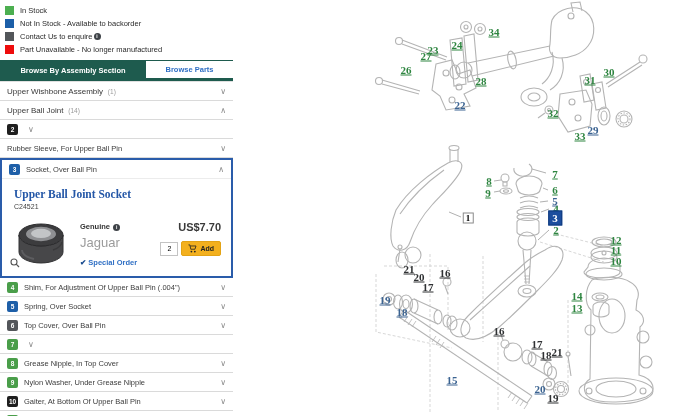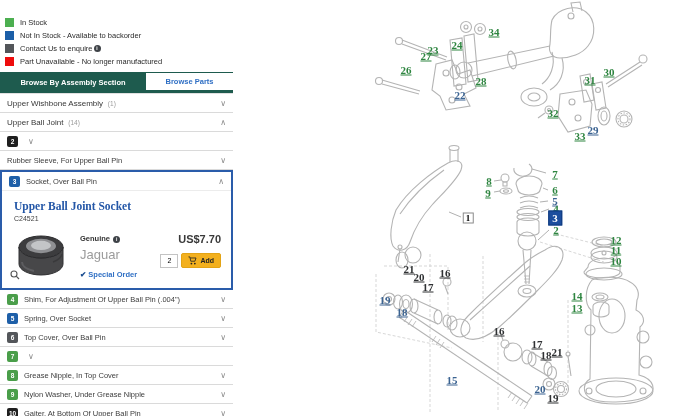--- a/index.html
+++ b/index.html
@@ -1,21 +1,21 @@
 <!DOCTYPE html>
 <html><head>
 <meta charset="utf-8">
 <style>
   html,body{margin:0;padding:0;}
   body{width:690px;height:416px;position:relative;background:#fff;overflow:hidden;
        font-family:"Liberation Sans",sans-serif;-webkit-font-smoothing:antialiased;}
 
   
   .left-panel{position:absolute;left:0;top:0;width:233px;height:416px;background:#fff;}
-  .legend{padding:16px 0 0 5px;}
+  .legend{padding:4px 0 0 5px;}
   .legend-row{display:flex;align-items:center;height:13px;}
   .swatch{width:9px;height:9px;margin-right:6px;flex:none;}
   .legend-label{font-size:7.5px;color:#2b2b2b;white-space:nowrap;}
   .info-circle{width:7px;height:7px;border-radius:50%;background:#3e4247;color:#fff;font-size:5px;
        line-height:7px;text-align:center;display:inline-block;margin-left:1px;font-weight:bold;}
 
   .tabbar{margin-top:4px;height:21px;background:#1e5b4e;display:flex;}
   .tab{display:flex;align-items:center;justify-content:center;font-size:7.5px;font-weight:bold;cursor:pointer;}
   .tab.active{width:146px;color:#fff;background:#1e5b4e;}
   .tab.inactive{flex:1;background:#fff;color:#2f6fc4;margin:1px 0 3px 0;}
@@ -367,21 +367,21 @@
         <circle cx="643" cy="391" r="3"></circle>
     </g>
   </svg>
   <div id="diagram-labels">
       <span class="dlabel" style="color: rgb(46, 133, 64); left: 73px; top: 34px; margin-top: 16px;">23</span>
       <span class="dlabel" style="color: rgb(46, 133, 64); left: 134px; top: 32px;">34</span>
       <span class="dlabel" style="color: rgb(46, 133, 64); left: 97px; top: 45px;">24</span>
       <span class="dlabel" style="color: rgb(46, 133, 64); left: 66px; top: 56px;">27</span>
       <span class="dlabel" style="color: rgb(46, 133, 64); left: 46px; top: 70px;">26</span>
       <span class="dlabel" style="color: rgb(46, 133, 64); left: 121px; top: 81px;">28</span>
-      <span class="dlabel" style="color: rgb(59, 99, 145); left: 100px; top: 95px;">22</span>
+      <span class="dlabel" style="color: rgb(59, 99, 145); left: 100px; top: 105px;">22</span>
       <span class="dlabel" style="color: rgb(46, 133, 64); left: 249px; top: 72px;">30</span>
       <span class="dlabel" style="color: rgb(46, 133, 64); left: 230px; top: 80px;">31</span>
       <span class="dlabel" style="color: rgb(46, 133, 64); left: 193px; top: 113px;">32</span>
       <span class="dlabel" style="color: rgb(59, 99, 145); left: 233px; top: 130px;">29</span>
       <span class="dlabel" style="color: rgb(46, 133, 64); left: 220px; top: 136px;">33</span>
       <span class="dlabel" style="color: rgb(46, 133, 64); left: 195px; top: 174px;">7</span>
       <span class="dlabel" style="color: rgb(46, 133, 64); left: 129px; top: 181px;">8</span>
       <span class="dlabel" style="color: rgb(46, 133, 64); left: 195px; top: 190px;">6</span>
       <span class="dlabel" style="color: rgb(46, 133, 64); left: 128px; top: 193px;">9</span>
       <span class="dlabel" style="color: rgb(59, 99, 145); left: 195px; top: 201px;">5</span>

